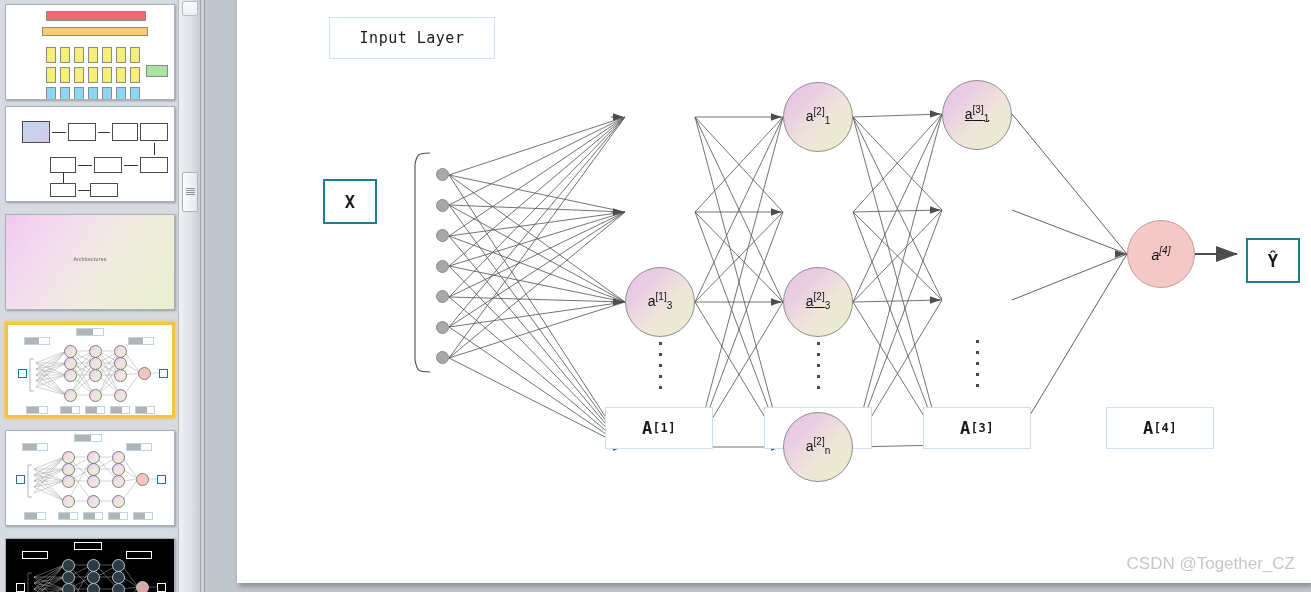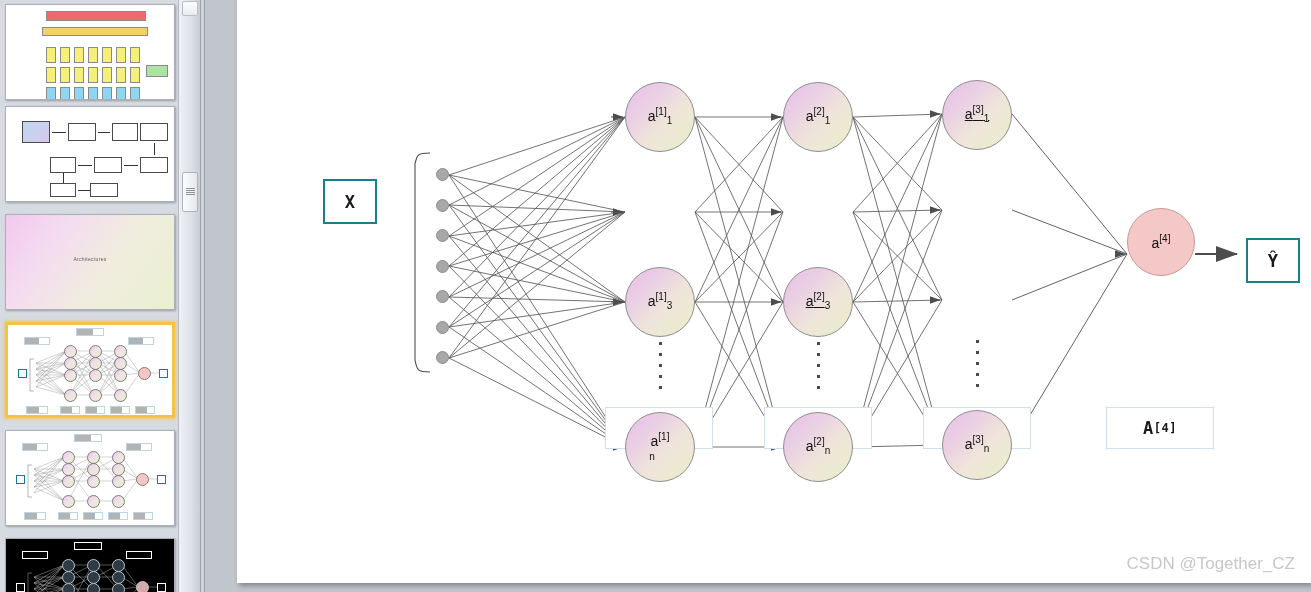--- a/index.html
+++ b/index.html
@@ -624,20 +624,21 @@
           </g>
           <g stroke="#4d4d4d" stroke-width="1" fill="none" marker-end="url(#arb)">
             <line x1="878" y1="262" x2="888" y2="262"></line>
           </g>
 
           <g stroke="#4d4d4d" stroke-width="2" fill="none" marker-end="url(#arb)">
             <line x1="958" y1="262" x2="1000" y2="262"></line>
           </g>
         </svg>
 
+        <div class="lbl-box" style="left:92px;top:25px;width:166px;height:42px;">Input Layer</div>
 
         <div class="lbl-box teal" style="left:86px;top:187px;width:54px;height:45px;font-size:17px;">X</div>
 
         <div class="lbl-box teal" style="left:1009px;top:246px;width:54px;height:45px;font-size:17px;">Ŷ</div>
 
         <div class="lbl-box mat" style="left:368px;top:415px;width:108px;height:42px;">
           <span>A</span>
             <span class="sup">[1]</span>
         </div>
         <div class="lbl-box mat" style="left:527px;top:415px;width:108px;height:42px;">
@@ -654,30 +655,23 @@
         </div>
 
         <div class="in-dot" style="left:199px;top:176px;"></div>
         <div class="in-dot" style="left:199px;top:207px;"></div>
         <div class="in-dot" style="left:199px;top:237px;"></div>
         <div class="in-dot" style="left:199px;top:268px;"></div>
         <div class="in-dot" style="left:199px;top:298px;"></div>
         <div class="in-dot" style="left:199px;top:329px;"></div>
         <div class="in-dot" style="left:199px;top:359px;"></div>
 
-        <div class="neuron" style="left:388px;top:90px;width:70px;height:70px;">
-          <span class="nlabel"><span>a</span><span class="br">[1]</span><span class="sub">1</span></span>
-        </div>
         <div class="neuron" style="left:388px;top:275px;width:70px;height:70px;">
           <span class="nlabel"><span>a</span><span class="br">[1]</span><span class="sub">3</span></span>
         </div>
-        <div class="neuron stacked" style="left:388px;top:420px;width:70px;height:70px;">
-          <span class="nlabel"><span>a</span><span class="br">[1]</span></span>
-          <span class="sub2">n</span>
-        </div>
         <div class="vdots" style="left:422px;top:350px;">
           <span></span>
             <span></span>
             <span></span>
             <span></span>
             <span></span>
         </div>
 
         <div class="neuron" style="left:546px;top:90px;width:70px;height:70px;">
           <span class="nlabel"><span>a</span><span class="br">[2]</span><span class="sub">1</span></span>
@@ -692,32 +686,29 @@
           <span></span>
             <span></span>
             <span></span>
             <span></span>
             <span></span>
         </div>
 
         <div class="neuron" style="left:705px;top:88px;width:70px;height:70px;text-decoration:underline;">
           <span class="nlabel"><span>a</span><span class="br">[3]</span><span class="sub">1</span></span>
         </div>
-        <div class="neuron" style="left:705px;top:418px;width:70px;height:70px;">
-          <span class="nlabel"><span>a</span><span class="br">[3]</span><span class="sub">n</span></span>
-        </div>
         <div class="vdots" style="left:739px;top:348px;">
           <span></span>
             <span></span>
             <span></span>
             <span></span>
             <span></span>
         </div>
 
-        <div class="neuron output" style="left:890px;top:216px;width:68px;height:68px;">
+        <div class="neuron output" style="left:890px;top:228px;width:68px;height:68px;font-style:italic;">
           <span class="nlabel"><span>a</span><span class="br">[4]</span></span>
         </div>
 
       </div>
     </div>
 
     <div id="watermark">CSDN @Together_CZ</div>
   </div>
 
 </div>

